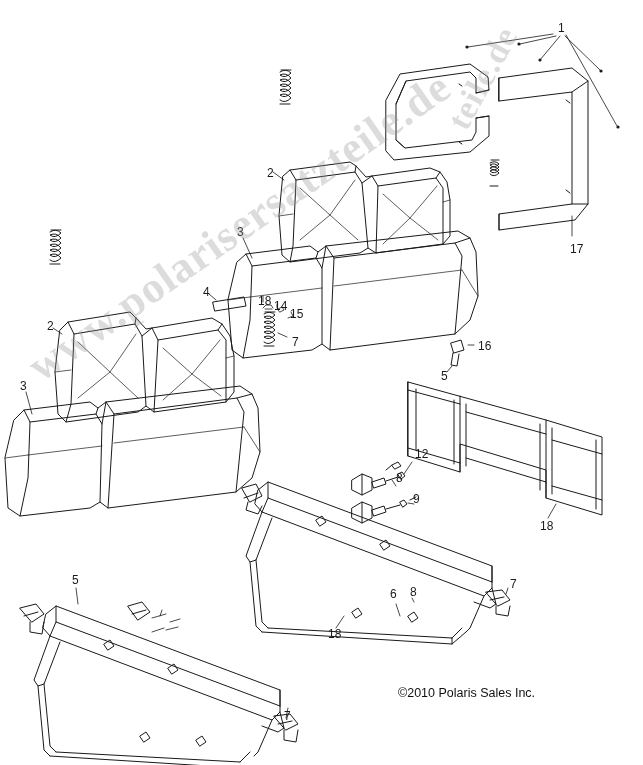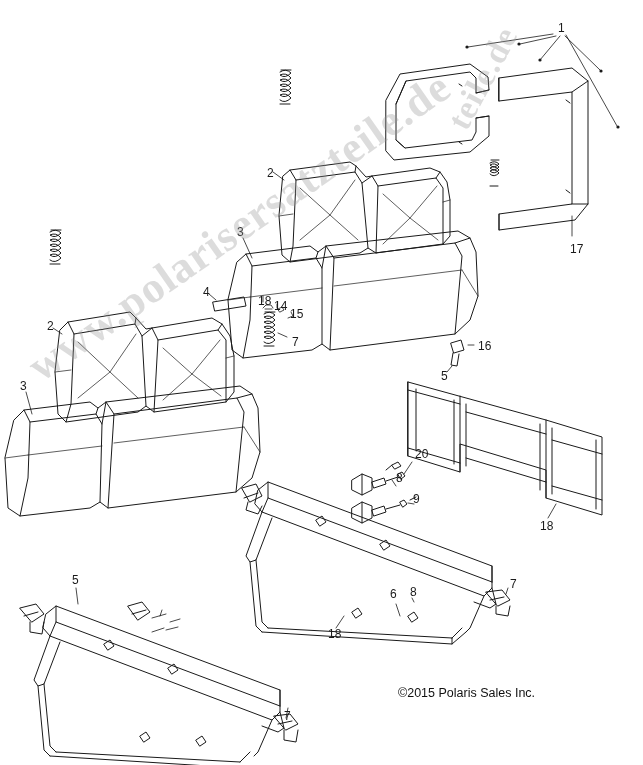--- a/index.html
+++ b/index.html
@@ -341,29 +341,29 @@
     <span class="callout-num" style="left:203px;top:286px;">4</span>
     <span class="callout-num" style="left:258px;top:295px;">18</span>
     <span class="callout-num" style="left:274px;top:300px;">14</span>
     <span class="callout-num" style="left:290px;top:308px;">15</span>
     <span class="callout-num" style="left:292px;top:336px;">7</span>
     <span class="callout-num" style="left:47px;top:320px;">2</span>
     <span class="callout-num" style="left:20px;top:380px;">3</span>
     <span class="callout-num" style="left:478px;top:340px;">16</span>
     <span class="callout-num" style="left:441px;top:370px;">5</span>
     <span class="callout-num" style="left:540px;top:520px;">18</span>
-    <span class="callout-num" style="left:415px;top:448px;">20</span>
+    <span class="callout-num" style="left:415px;top:448px;">12</span>
     <span class="callout-num" style="left:396px;top:472px;">8</span>
     <span class="callout-num" style="left:413px;top:493px;">9</span>
     <span class="callout-num" style="left:390px;top:588px;">6</span>
     <span class="callout-num" style="left:410px;top:586px;">8</span>
     <span class="callout-num" style="left:510px;top:578px;">7</span>
     <span class="callout-num" style="left:328px;top:628px;text-align:right;">18</span>
     <span class="callout-num" style="left:72px;top:574px;">5</span>
     <span class="callout-num" style="left:284px;top:710px;">7</span>
   </div>
 
-  <div id="copyright">©2015 Polaris Sales Inc.</div>
+  <div id="copyright">©2010 Polaris Sales Inc.</div>
 
   <div class="wm" id="wm-main">www.polarisersatzteile.de</div>
   <div class="wm" id="wm-sub">teile.de</div>
 
 </div>
 
 </body></html>

